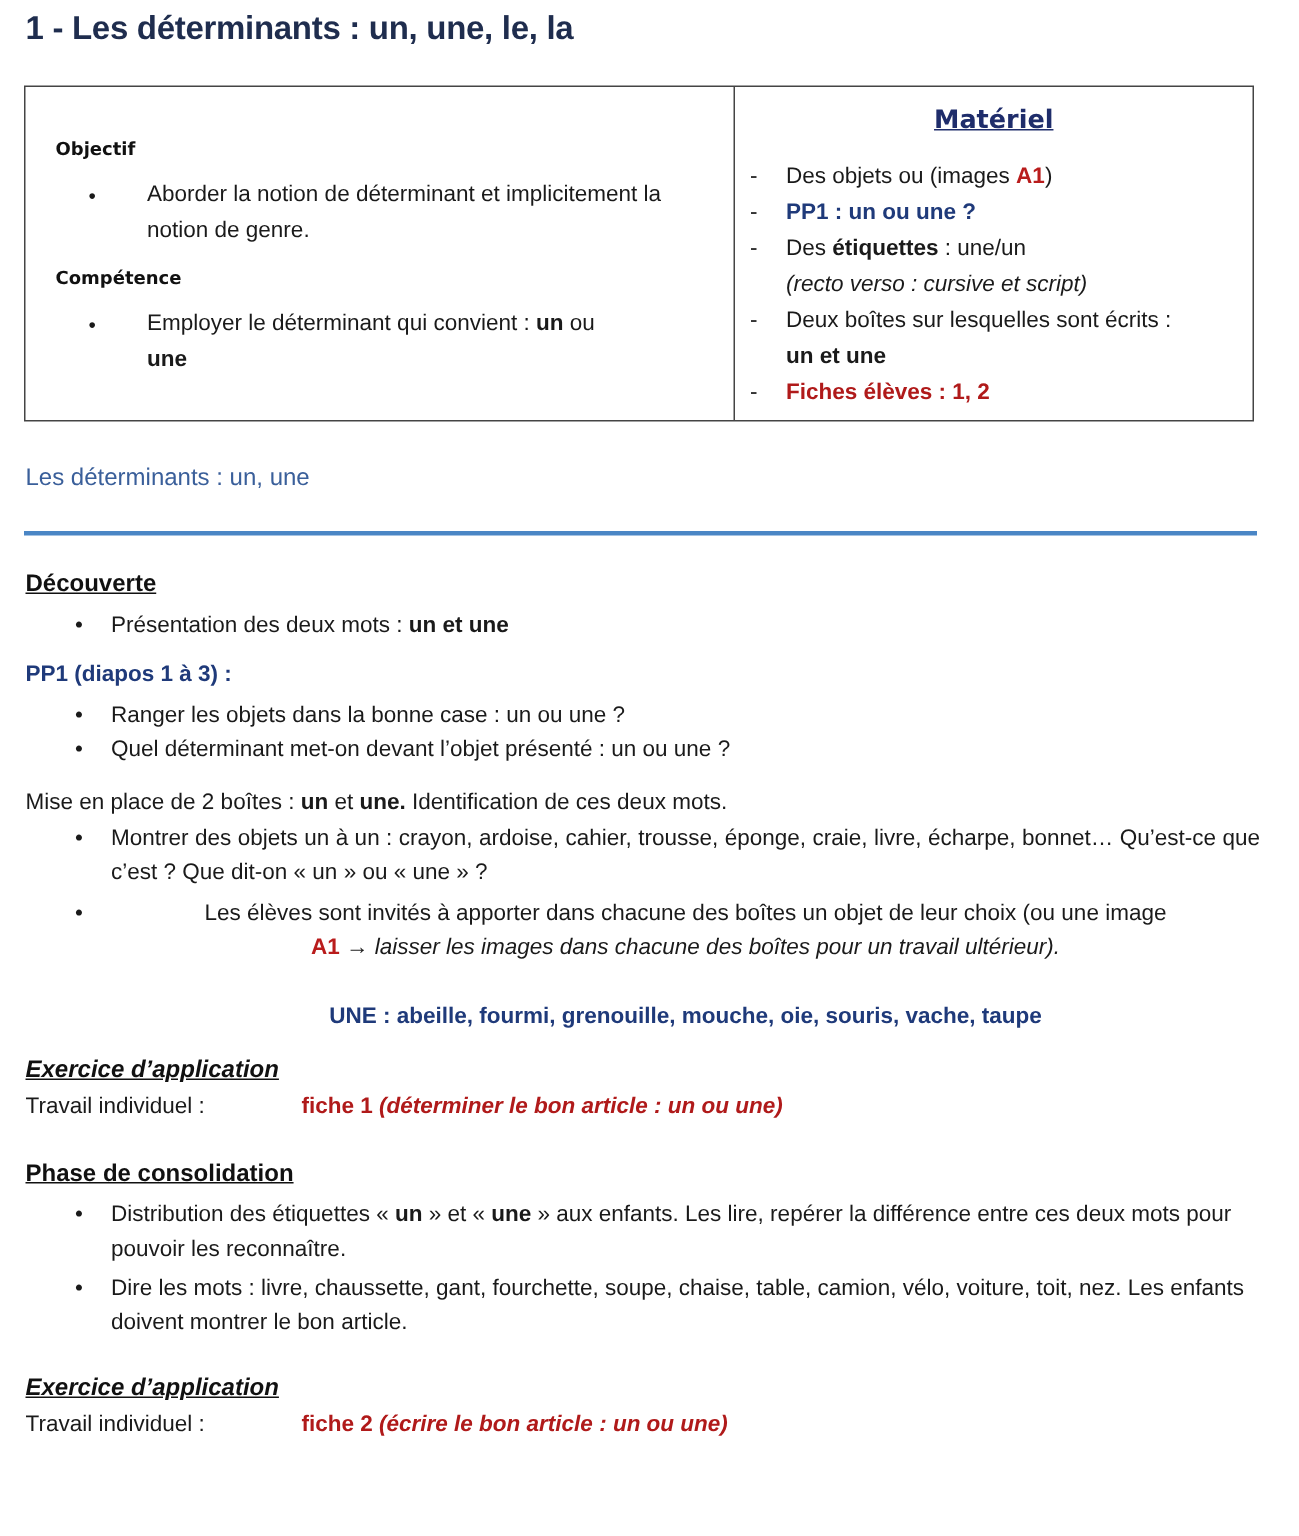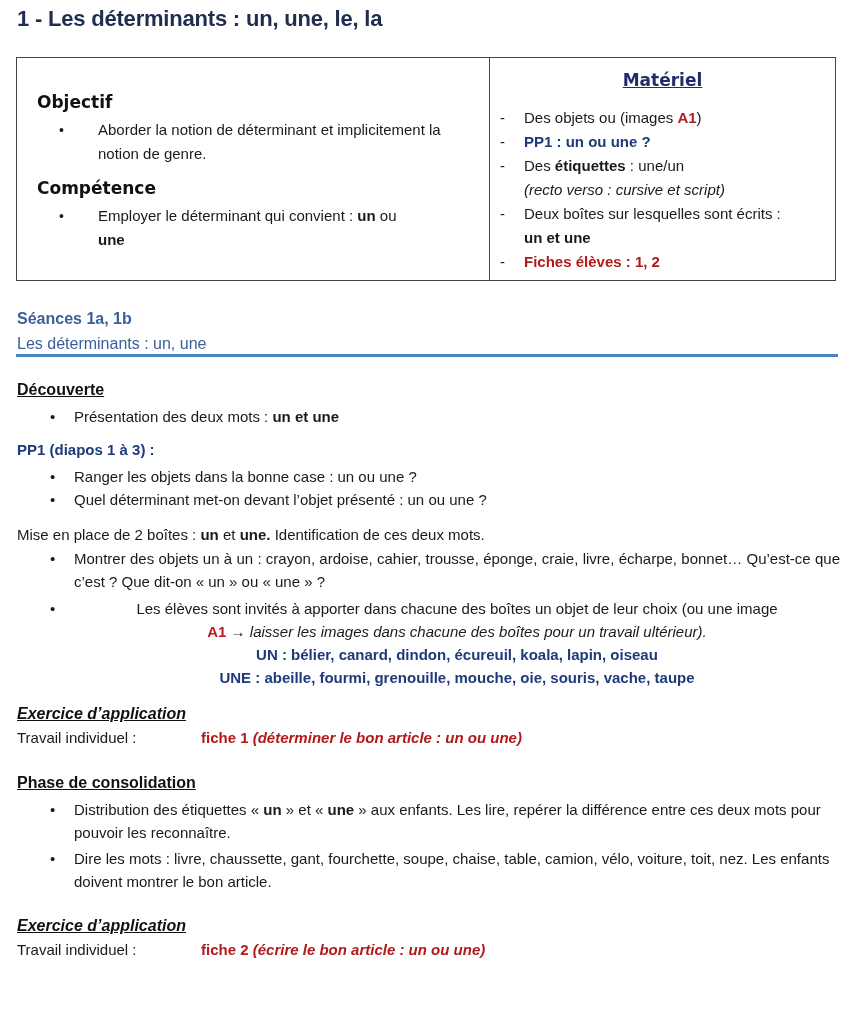--- a/index.html
+++ b/index.html
@@ -13,21 +13,21 @@
     position: absolute; left: 17px; top: 6px;
     font-size: 22px; font-weight: bold; color: #1f2d4e; letter-spacing: -0.2px;
   }
   .box {
     position: absolute; left: 16px; top: 57px; width: 820px; height: 224px;
     border: 1.5px solid #444; box-sizing: border-box; display: flex;
   }
   .box-left { width: 473px; border-right: 1.5px solid #444; position: relative; box-sizing: border-box; }
   .box-right { flex: 1; position: relative; }
   .cs-head {
-    font-family: "DejaVu Sans", sans-serif; font-weight: bold; font-size: 17px; color: #111;
+    font-family: "DejaVu Sans", sans-serif; font-weight: bold; font-size: 12px; color: #111;
     position: absolute; left: 20px;
   }
   .bul { position: absolute; left: 57px; font-size: 15px; line-height: 24px; color: #1a1a1a; }
   .bul .dot { position: absolute; left: -15px; top: 0; font-size: 14px; }
   .bul .txt { display: block; margin-left: 24px; }
   .mat-head {
     position: absolute; top: 12px; left: 0; right: 0; text-align: center;
     font-family: "DejaVu Sans", sans-serif; font-weight: bold; font-size: 17px;
     color: #1f2d6b; text-decoration: underline;
   }
@@ -97,21 +97,20 @@
         </div>
         <div class="mat-item">
           <span class="dash">-</span>
           <span class="red">Fiches élèves : 1, 2</span>
         </div>
       </div>
     </div>
   </div>
 
   <div class="seances">
-    <div>Séances 1a, 1b</div>
     <div class="l2">Les déterminants : un, une</div>
   </div>
   <div class="rule"></div>
 
   <div class="h-under" style="top:381px">Découverte</div>
   <div class="li" style="top:405px">
     <span class="dot">•</span>
     <span class="txt"><span>Présentation des deux mots : </span><b>un et une</b></span>
   </div>
 
@@ -130,21 +129,21 @@
   </div>
   <div class="li" style="top:547px">
     <span class="dot">•</span>
     <span class="txt">Montrer des objets un à un : crayon, ardoise, cahier, trousse, éponge, craie, livre, écharpe, bonnet… Qu’est-ce que c’est ? Que dit-on « un » ou « une » ?</span>
   </div>
   <div class="li" style="top:597px">
     <span class="dot">•</span>
     <span class="txt" style="text-align:center">
       <span>Les élèves sont invités à apporter dans chacune des boîtes un objet de leur choix (ou une image</span><br>
       <span class="purple">A1</span><span> → </span><i>laisser les images dans chacune des boîtes pour un travail ultérieur).</i><br>
-      <span class="navy">UN : bélier, canard, dindon, écureuil, koala, lapin, oiseau</span><br>
+      <br>
       <span class="navy">UNE : abeille, fourmi, grenouille, mouche, oie, souris, vache, taupe</span>
     </span>
   </div>
 
   <div class="h-under h-ital" style="top:705px">Exercice d’application</div>
   <div class="travail" style="top:729px">
     <span>Travail individuel :</span>
     <span class="fiche"><span>fiche 1</span><i> (déterminer le bon article : un ou une)</i></span>
   </div>
 

